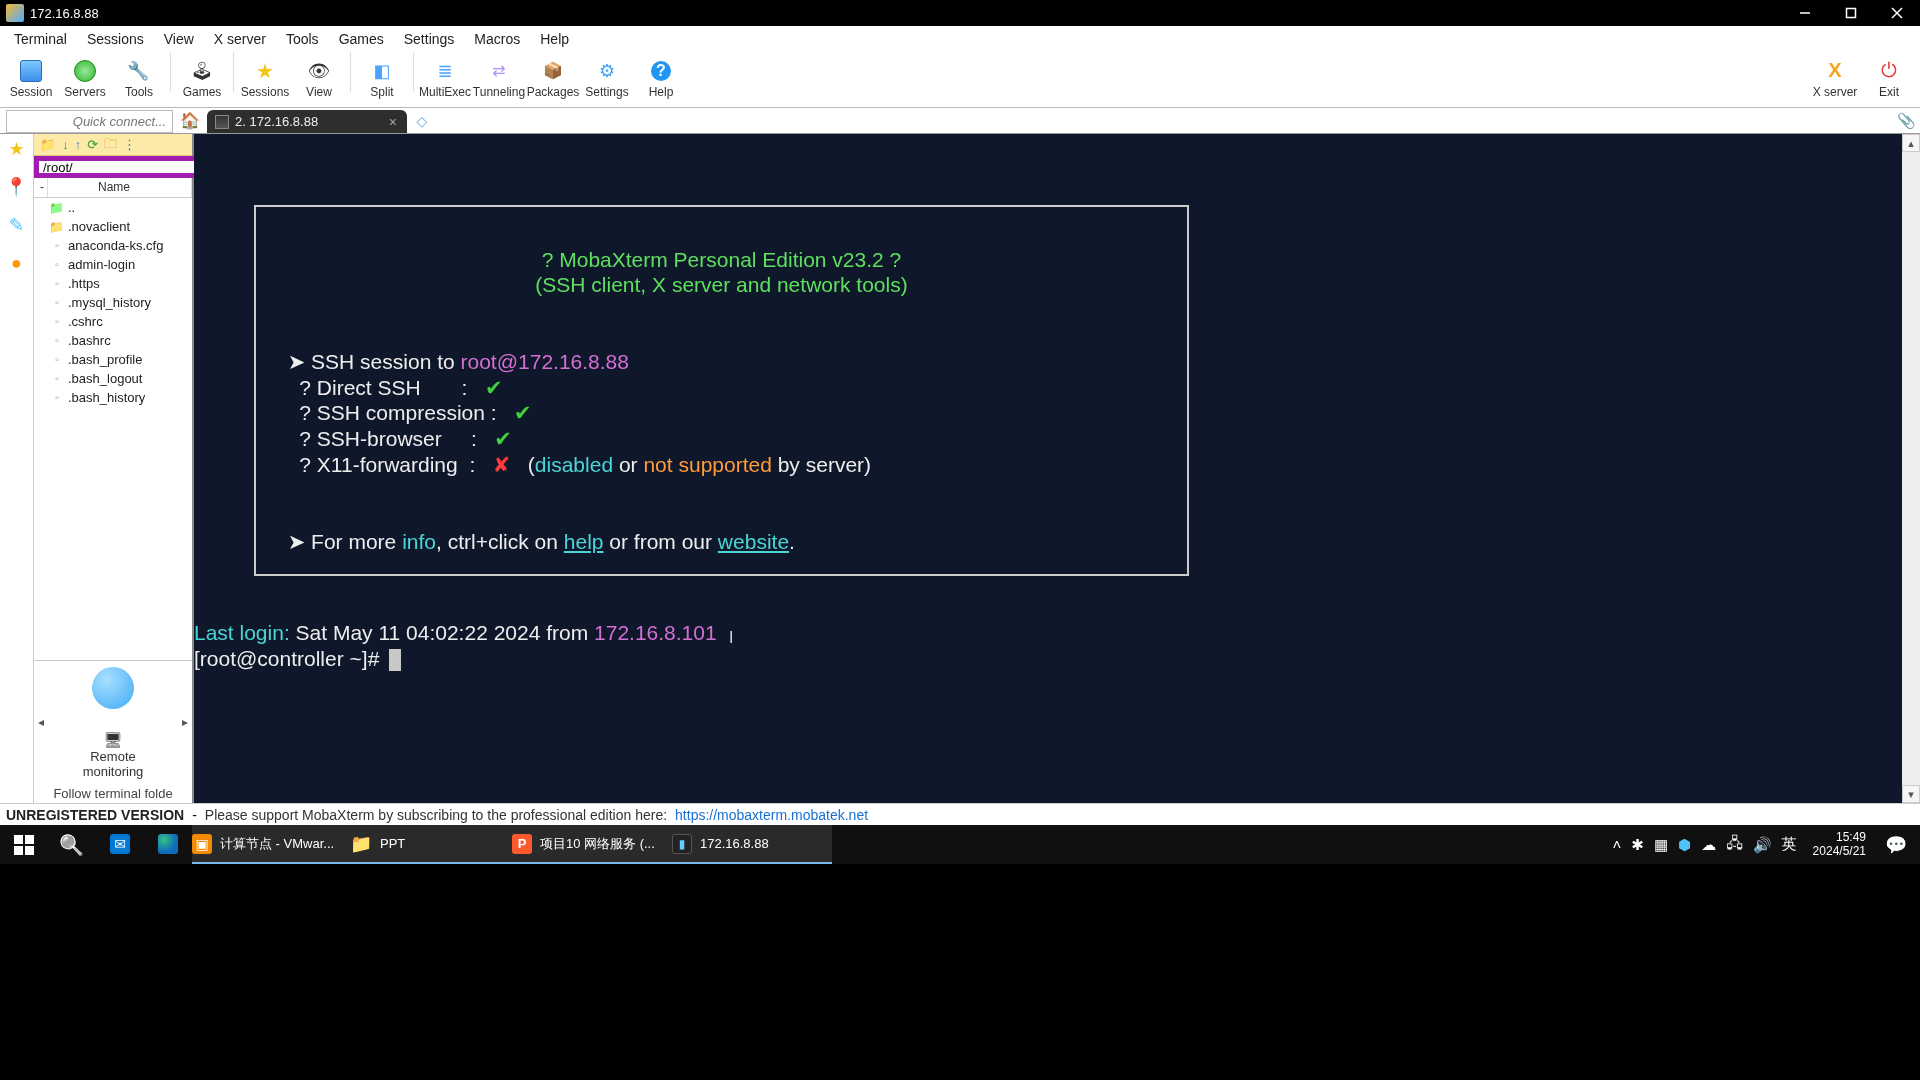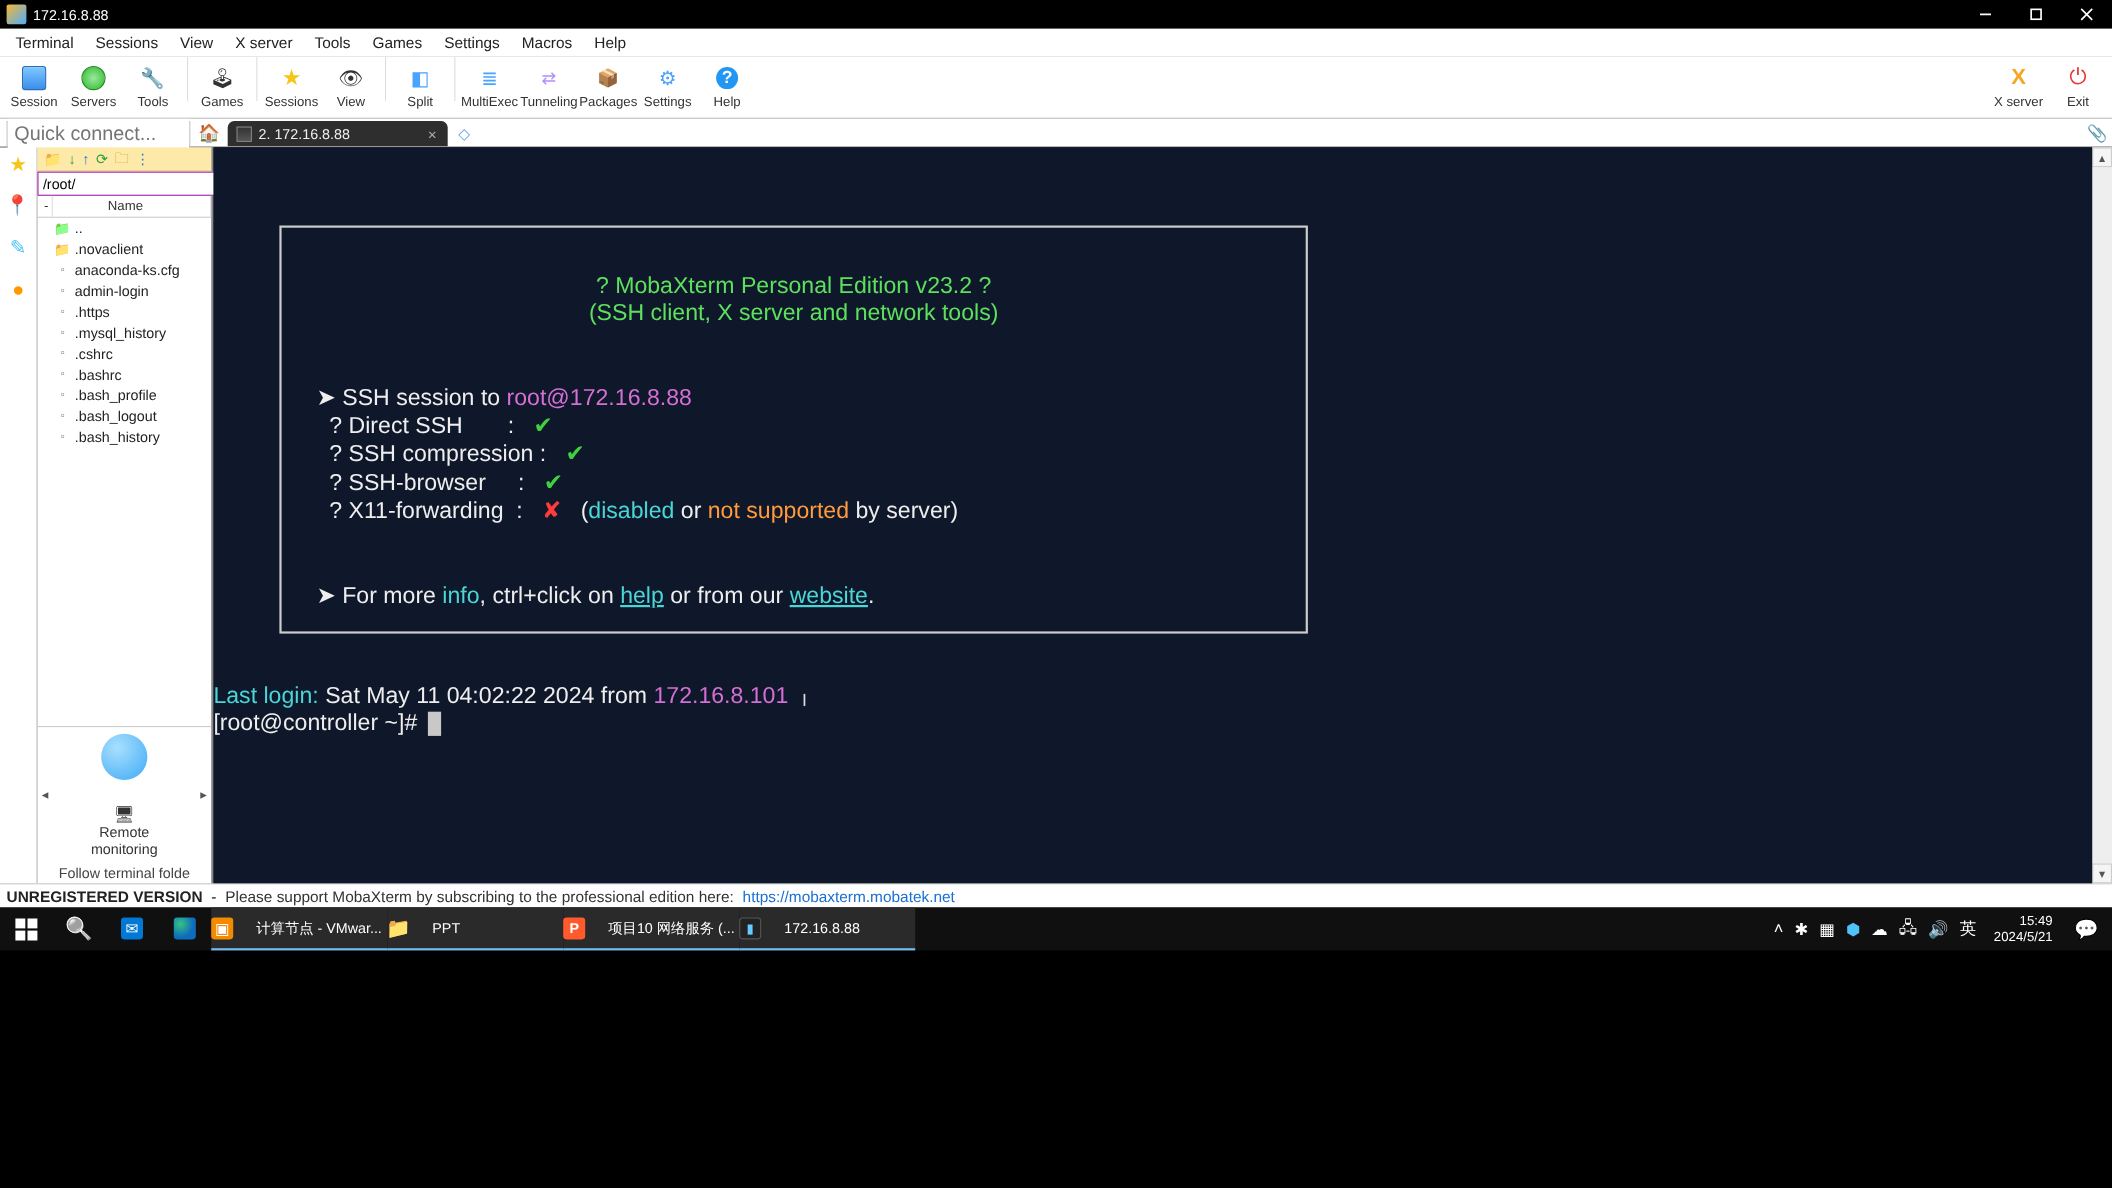--- a/index.html
+++ b/index.html
@@ -37,41 +37,41 @@
 .ico-pkg::before { content: "📦"; font-size: 16px; }
 .ico-gear::before { content: "⚙"; font-size: 18px; color: #4aa3ff; }
 .ico-help::before { content: "?"; font-size: 16px; font-weight: bold; color: #fff; background: #2196f3; width: 20px; height: 20px; border-radius: 50%; display: inline-flex; align-items: center; justify-content: center; }
 .ico-x { font-weight: bold; font-size: 20px; color: #3b8eea; }
 .ico-x span { color: #f5a623; }
 .ico-exit::before { content: "⏻"; font-size: 20px; color: #e53935; }
 
 
 .tabrow { height: 26px; background: #fff; display: flex; align-items: stretch; border-bottom: 1px solid #999; }
 .quick-connect { width: 167px; border: 1px solid #bbb; margin: 2px 2px 0 6px; background: #fff; display: flex; align-items: center; }
-.quick-connect input { border: none; outline: none; width: 100%; font-size: 18px; padding: 3px 6px; color: #888; }
+.quick-connect input { border: none; outline: none; width: 100%; font-size: 13px; padding: 3px 6px; font-style: italic; color: #888; text-align: right; }
 .tab-home { width: 30px; display: flex; align-items: center; justify-content: center; font-size: 16px; color: #d17b2b; }
 .tab { background: #2e2e2e; color: #eee; display: flex; align-items: center; padding: 0 10px 0 8px; font-size: 13px; border-top-left-radius: 6px; border-top-right-radius: 6px; margin-top: 2px; margin-left: 2px; gap: 6px; min-width: 200px; }
 .tab .tab-icon { width: 14px; height: 14px; background: linear-gradient(#333,#555); border: 1px solid #888; display: inline-block; }
 .tab .tab-close { margin-left: auto; color: #aaa; font-size: 14px; }
 .tab-ghost { width: 30px; display: flex; align-items: center; justify-content: center; color: #6aa6e6; font-size: 14px; }
 .tabrow .right-pin { margin-left: auto; width: 26px; display: flex; align-items: center; justify-content: center; color: #5a8fd6; font-size: 15px; }
 
 
 .main { display: flex; height: 669px; background: #000; }
 
 
 .vstrip { width: 34px; background: #fff; display: flex; flex-direction: column; align-items: center; padding-top: 4px; gap: 16px; border-right: 1px solid #ccc; }
 .vstrip .vbtn { width: 22px; height: 22px; display: flex; align-items: center; justify-content: center; font-size: 18px; cursor: default; }
 
 
 .sidebar { width: 160px; background: #fff; display: flex; flex-direction: column; font-size: 13px; border-right: 2px solid #888; }
 .side-toolbar { height: 22px; background: #fde9a8; display: flex; align-items: center; gap: 6px; padding: 0 6px; border-bottom: 1px solid #d9c678; }
 .side-toolbar .sbtn { font-size: 13px; cursor: default; }
 .path-box { height: 22px; display: flex; }
-.path-box input { flex: 1; border: 1px solid #a21caf; font-size: 13px; padding: 1px 4px; }
+.path-box input { flex: 1; border: 5px solid #a21caf; font-size: 13px; padding: 1px 4px; }
 .path-box .dd { width: 18px; border: 1px solid #aaa; border-left: none; display: flex; align-items: center; justify-content: center; font-size: 10px; }
 .file-header { display: flex; height: 20px; border-bottom: 1px solid #ccc; font-size: 12px; color: #333; }
 .file-header .col { padding: 2px 6px; border-right: 1px solid #ddd; }
 .file-header .col.expand { width: 14px; text-align: center; }
 .file-list { flex: 1; overflow: auto; }
 .file-row { display: flex; align-items: center; height: 19px; padding-left: 16px; gap: 4px; color: #222; }
 .file-row .fico { width: 14px; height: 14px; display: inline-flex; align-items: center; justify-content: center; font-size: 12px; }
 .fico.folder::before { content: "📁"; font-size: 12px; }
 .fico.folder-up::before { content: "📁"; font-size: 12px; filter: hue-rotate(60deg); }
 .fico.file::before { content: "▫"; color: #888; font-size: 10px; }
@@ -101,21 +101,21 @@
 .term-scroll .track { flex: 1; background: #eee; }
 
 
 .statusbar { height: 22px; background: #ffffff; display: flex; align-items: center; font-size: 14px; padding: 0 6px; gap: 8px; border-top: 1px solid #ccc; }
 .statusbar .unreg { font-weight: bold; color: #222; }
 .statusbar .msg { color: #333; }
 .statusbar a { color: #1b6fd1; text-decoration: none; }
 
 
 .taskbar { height: 39px; background: #101010; display: flex; align-items: center; color: #fff; font-size: 13px; }
-.taskbar .tb-btn { height: 39px; min-width: 48px; display: flex; align-items: center; justify-content: center; padding: 0 0; gap: 21px; }
+.taskbar .tb-btn { height: 39px; min-width: 48px; display: flex; align-items: center; justify-content: center; padding: 0 0; gap: 8px; }
 .taskbar .tb-btn.app { min-width: 160px; justify-content: flex-start; border-bottom: 2px solid transparent; }
 .taskbar .tb-btn.app.active { background: #2a2a2a; border-bottom: 2px solid #76b9ed; }
 .taskbar .tb-btn .app-ico { width: 20px; height: 20px; display: inline-flex; align-items: center; justify-content: center; border-radius: 3px; }
 .taskbar .tray { margin-left: auto; display: flex; align-items: center; gap: 10px; padding: 0 8px; }
 .taskbar .tray .tico { font-size: 15px; }
 .taskbar .clock { display: flex; flex-direction: column; align-items: flex-end; font-size: 12px; line-height: 1.15; padding: 0 8px; }
 .taskbar .notif { width: 46px; height: 39px; display: flex; align-items: center; justify-content: center; font-size: 18px; }
 
 
 .win-start { display: grid; grid-template-columns: 9px 9px; grid-template-rows: 9px 9px; gap: 2px; }

